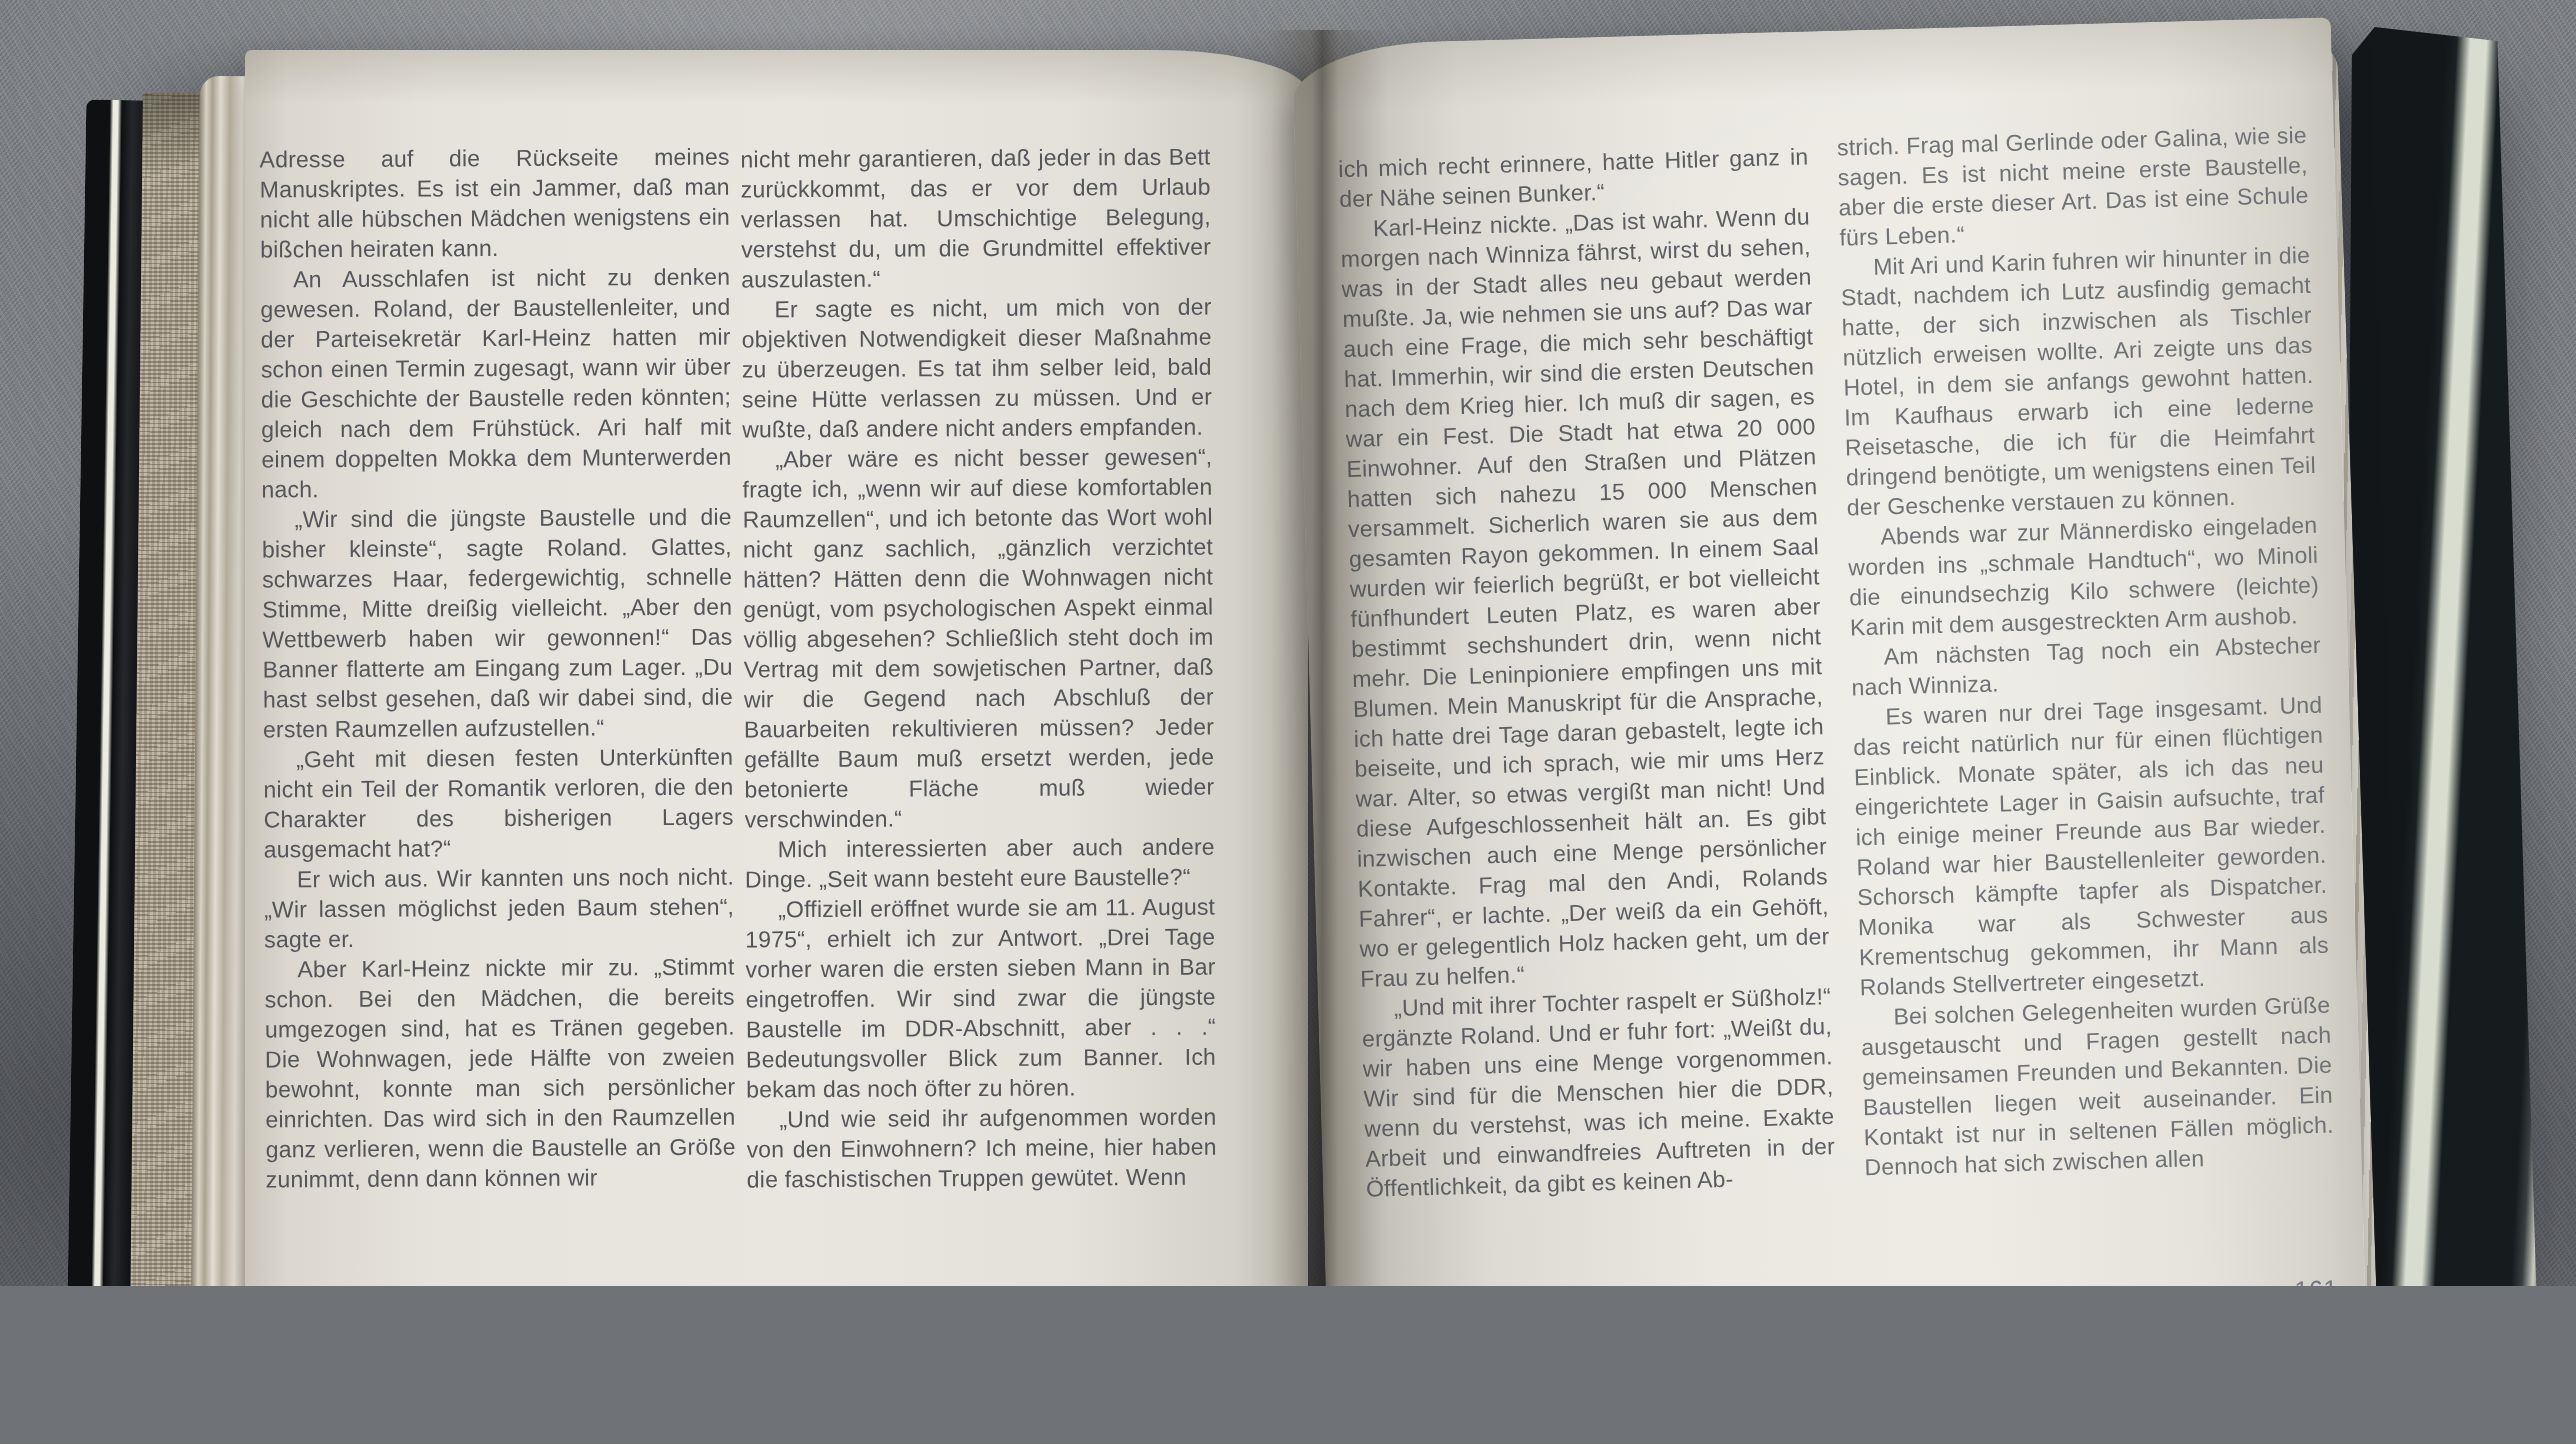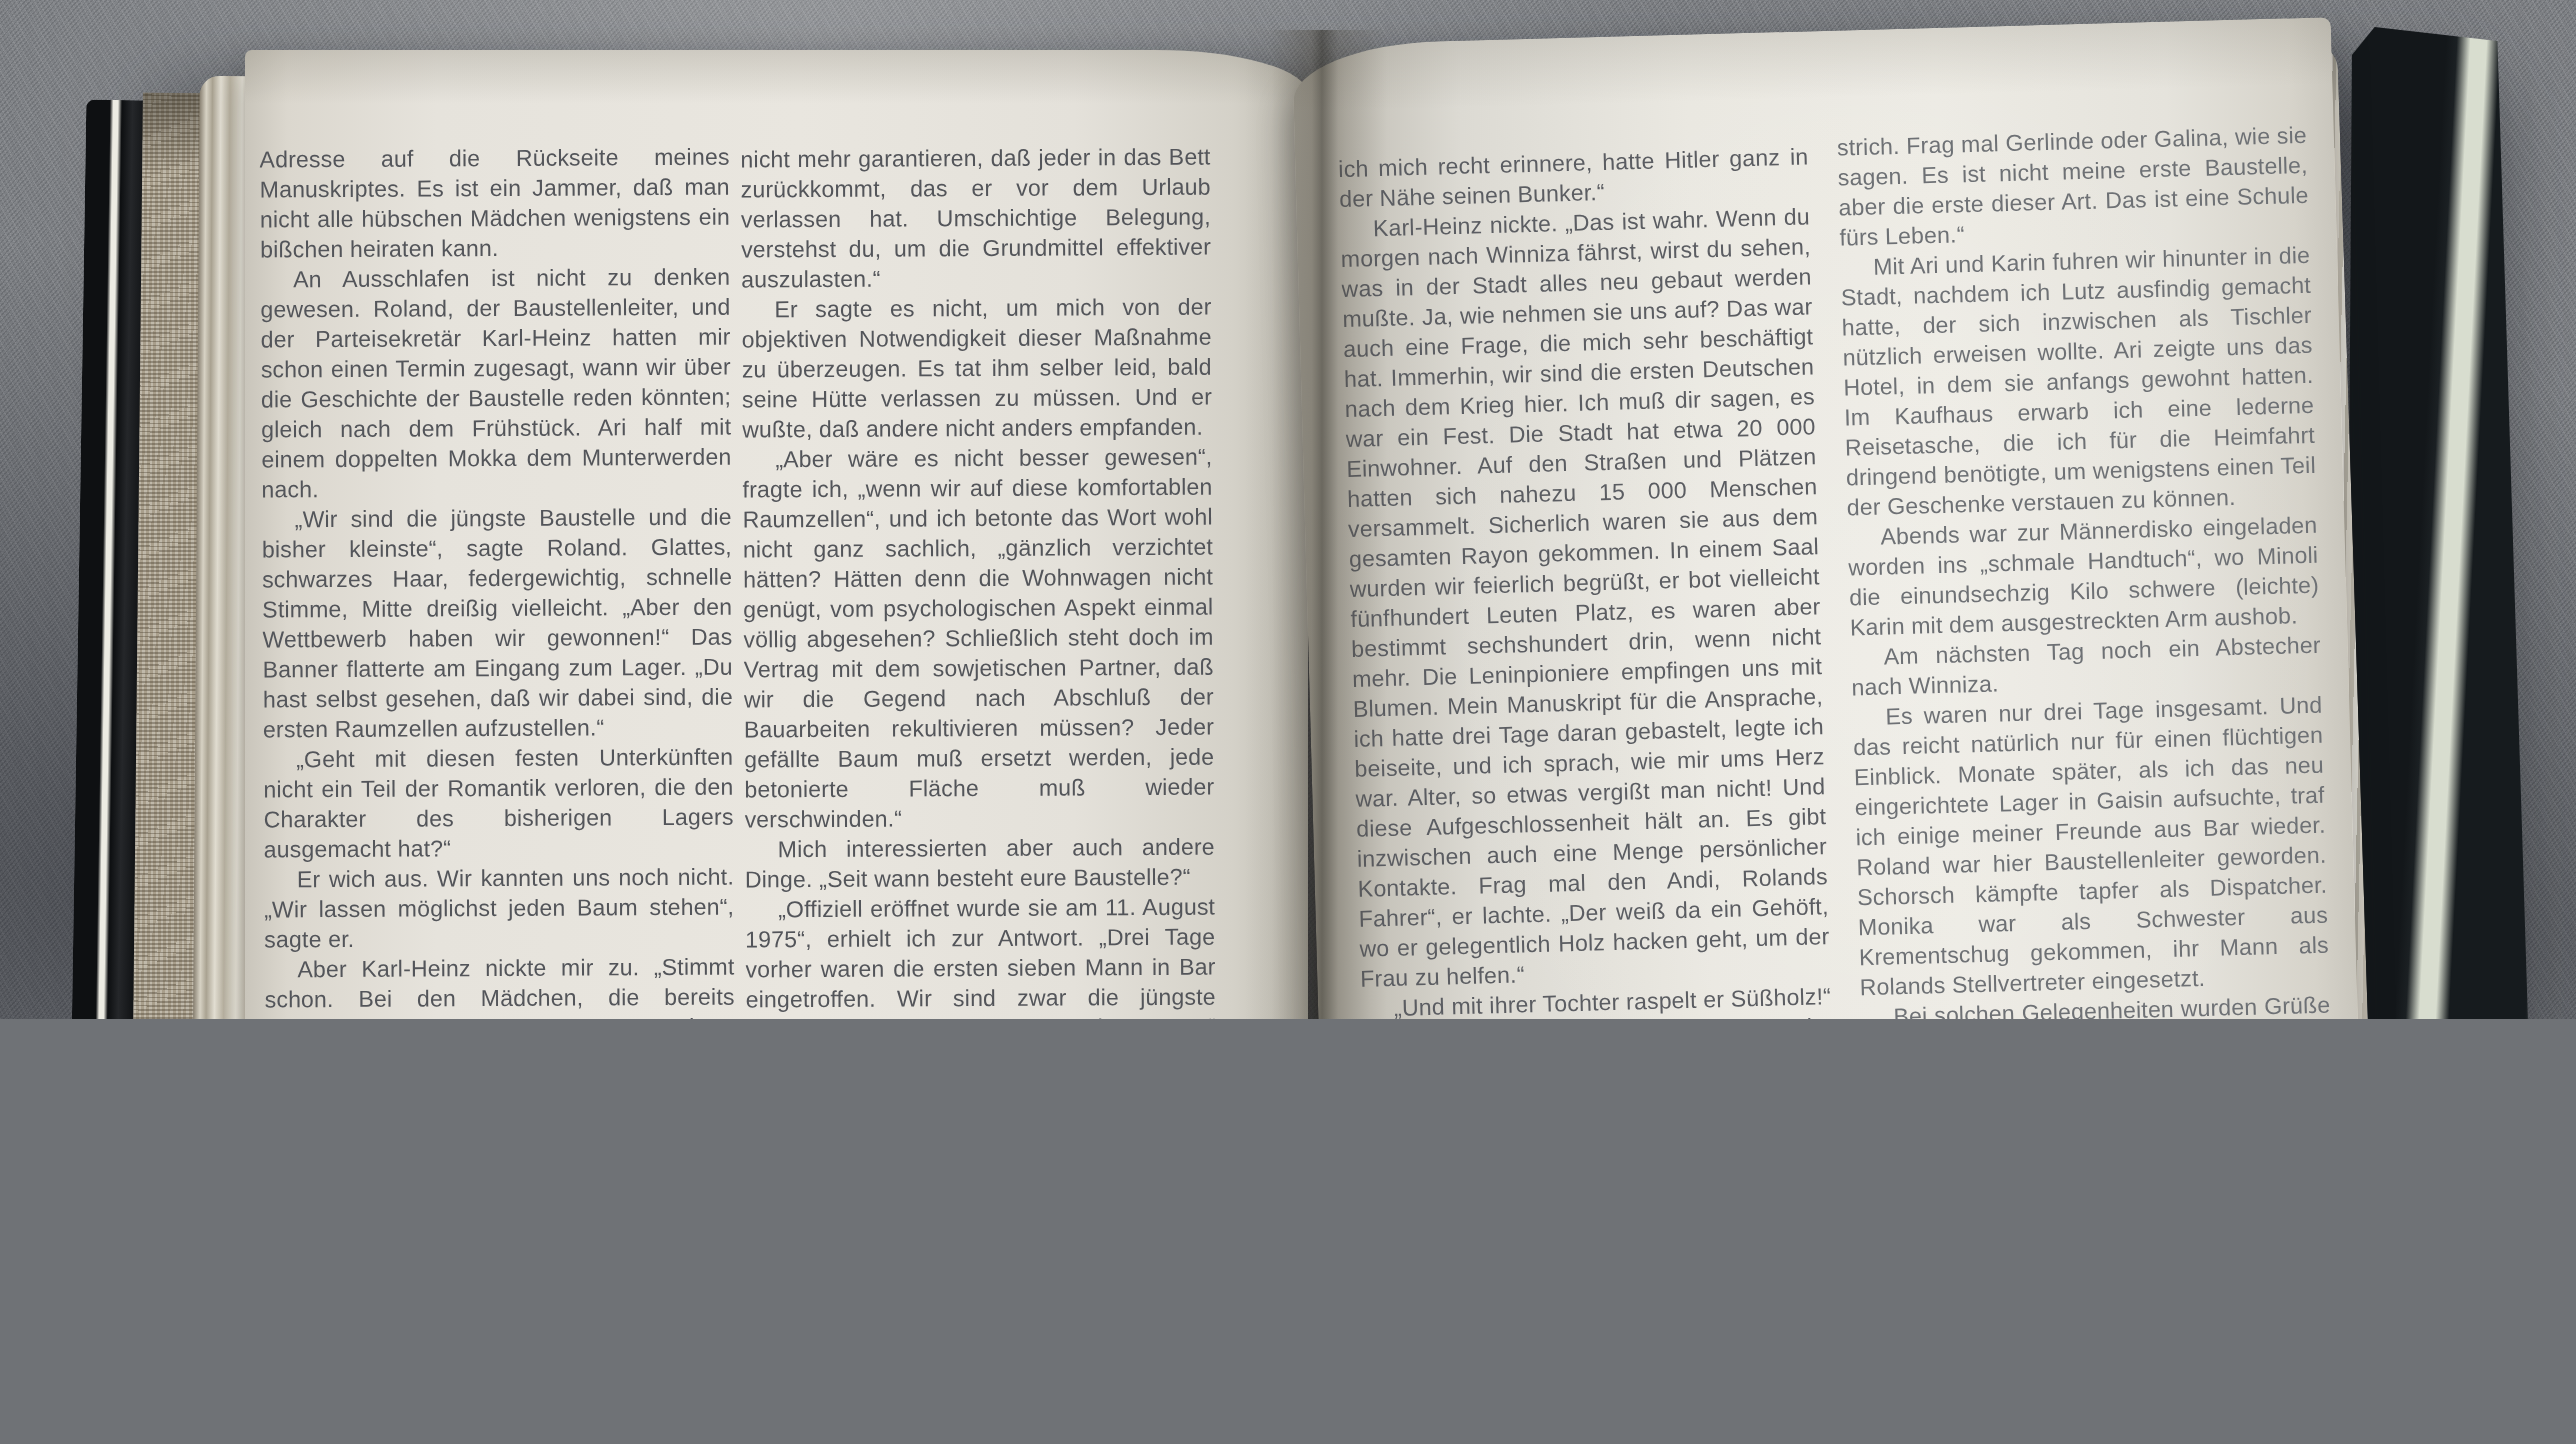--- a/index.html
+++ b/index.html
@@ -1,17 +1,17 @@
 <!DOCTYPE html>
 <html style="font-size:9.5px"><head>
 <meta charset="utf-8">
 <style>
   html,body{margin:0;padding:0;background:#6f7276;}
   .scene{
-    position:relative;width:2576px;height:1019px;overflow:hidden;
+    position:relative;width:2576px;height:1286px;overflow:hidden;
     background-color:#7d8084;
     background-image:
       radial-gradient(ellipse 1359px 650px at 32% 4%, rgba(255,255,255,0.20), rgba(255,255,255,0) 62%),
       radial-gradient(ellipse 1536px 1004px at 6% 88%, rgba(8,10,18,0.42), rgba(8,10,18,0) 66%),
       radial-gradient(ellipse 1300px 886px at 97% 92%, rgba(12,14,20,0.30), rgba(12,14,20,0) 62%),
       radial-gradient(ellipse 1063px 532px at 52% 100%, rgba(10,12,18,0.25), rgba(10,12,18,0) 70%),
       repeating-linear-gradient(63deg, rgba(255,255,255,0.075) 0 1.2px, rgba(255,255,255,0) 1.2px 4.1px),
       repeating-linear-gradient(-48deg, rgba(8,8,14,0.12) 0 1.2px, rgba(8,8,14,0) 1.2px 3.5px),
       repeating-linear-gradient(12deg, rgba(255,255,255,0.05) 0 0.6px, rgba(255,255,255,0) 0.6px 2.4px);
     font-family:"Liberation Sans", sans-serif;

